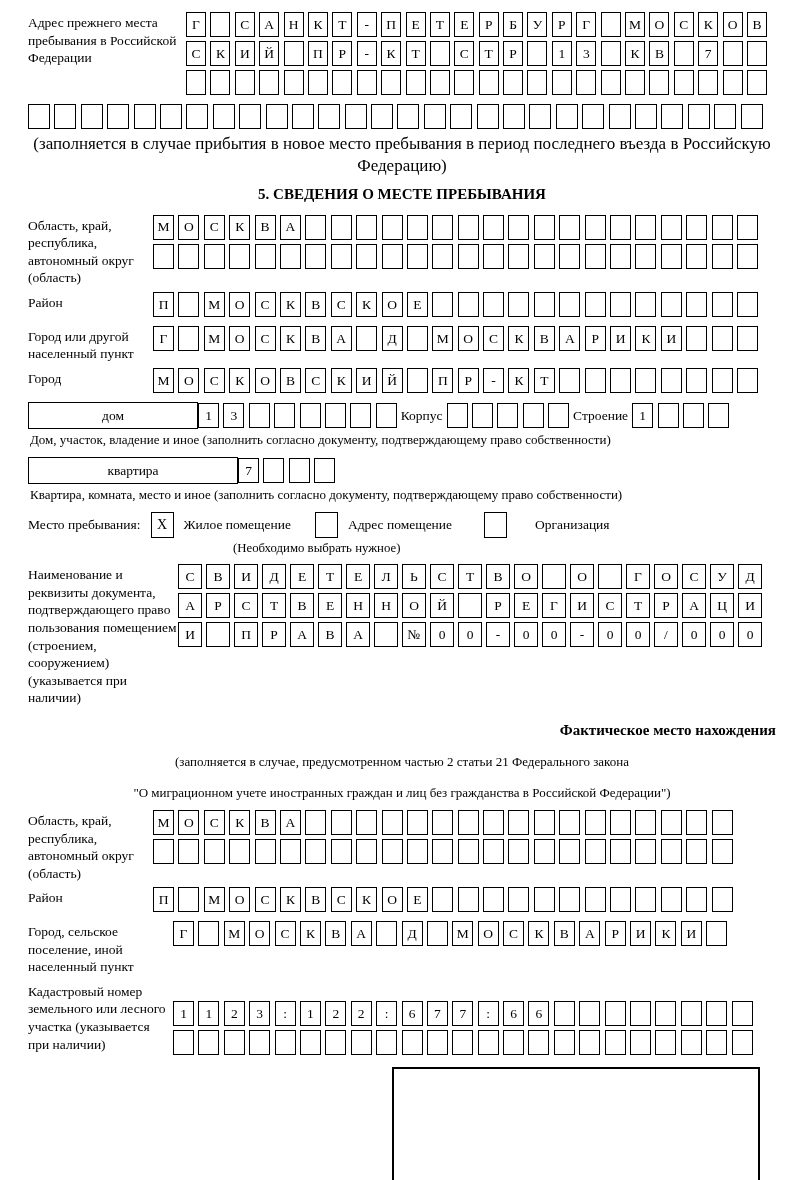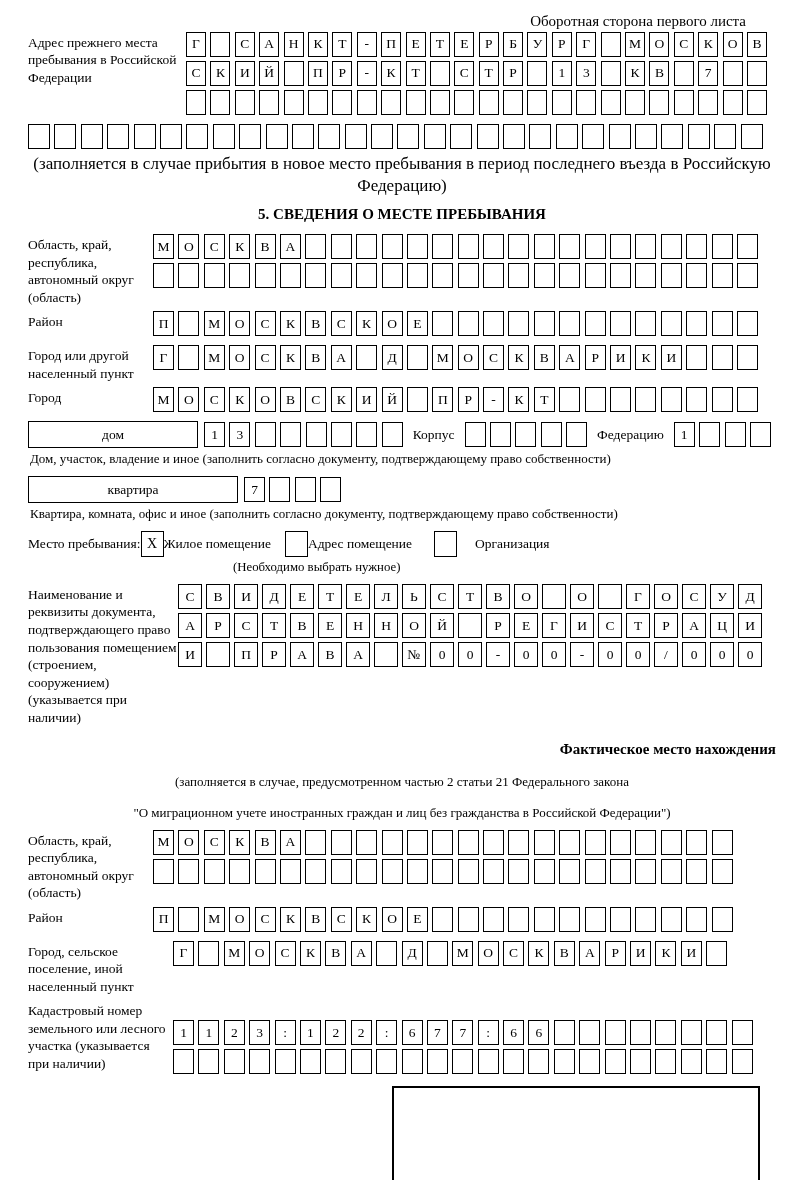--- a/index.html
+++ b/index.html
@@ -29,48 +29,47 @@
   .frow{display:flex;align-items:flex-start;margin-bottom:5px;}
   .flabel{flex:0 0 auto;padding-top:2px;}
   .lw150{width:150px;}
   .lw125{width:125px;}
   .lw145{width:145px;}
   .fgrid{flex:1 1 auto;}
 
   .note{font-size:17px;text-align:center;margin:1px 0 6px 0;}
   .sect-title{font-weight:bold;font-size:15px;text-align:center;margin:8px 0 10px 0;}
 
-  .inline-row{display:flex;align-items:center;gap:6px;margin-bottom:3px;font-family:Liberation Serif, serif;}
+  .inline-row{display:flex;align-items:center;margin-bottom:3px;font-family:Liberation Serif, serif;}
   .named-box{
     box-sizing:border-box;border:1.7px solid #000;height:27px;
     display:inline-flex;align-items:center;justify-content:center;
   }
   .box-dom{width:170px;}
   .box-kv{width:210px;}
   .mini-label{padding:0 4px;}
   .caption{font-size:13px;margin:2px 0 8px 2px;}
 
-  .chk-row{display:flex;align-items:center;margin:6px 0 2px 0;}
+  .chk-row{display:flex;align-items:center;gap:10px;margin:6px 0 2px 0;}
   .chkbox{
     box-sizing:border-box;width:23px;height:26px;border:1.7px solid #000;
     display:inline-flex;align-items:center;justify-content:center;font-size:14px;
   }
   .chk-note{font-size:12.8px;margin:0 0 8px 205px;}
 
   .actual-note{font-size:13px;text-align:center;margin:14px;}
 
   .stamp-col{width:384px;margin-left:auto;margin-right:8px;margin-top:8px;}
   .stamp-box{border:2px solid #000;width:364px;height:172px;margin:0 auto;}
 </style>
 </head>
 <body>
 
 <div class="page">
 
-  <div class="hdr">Оборотная сторона первого листа</div>
 
   <div class="frow" style="gap:8px;">
     <div class="flabel lw150">Адрес прежнего места пребывания в Российской Федерации</div>
     <div class="fgrid">
       <div class="cellrow cells-sm">
           <span class="cell">Г</span>
           <span class="cell"></span>
           <span class="cell">С</span>
           <span class="cell">А</span>
           <span class="cell">Н</span>
@@ -349,40 +348,40 @@
         <span class="cell"></span>
       </span>
     <span class="mini-label">Корпус</span>
     <span class="cellrow" style="margin-bottom:0;">
         <span class="cell"></span>
         <span class="cell"></span>
         <span class="cell"></span>
         <span class="cell"></span>
         <span class="cell"></span>
       </span>
-    <span class="mini-label">Федерацию</span>
+    <span class="mini-label">Строение</span>
     <span class="cellrow" style="margin-bottom:0;">
         <span class="cell">1</span>
         <span class="cell"></span>
         <span class="cell"></span>
         <span class="cell"></span>
       </span>
   </div>
   <div class="caption">Дом, участок, владение и иное (заполнить согласно документу, подтверждающему право собственности)</div>
 
   <div class="inline-row">
     <span class="named-box box-kv">квартира</span>
     <span class="cellrow" style="margin-bottom:0;">
         <span class="cell">7</span>
         <span class="cell"></span>
         <span class="cell"></span>
         <span class="cell"></span>
       </span>
   </div>
-  <div class="caption">Квартира, комната, офис и иное (заполнить согласно документу, подтверждающему право собственности)</div>
+  <div class="caption">Квартира, комната, место и иное (заполнить согласно документу, подтверждающему право собственности)</div>
 
   <div class="chk-row">
     <span>Место пребывания:</span>
     <span class="chkbox">X</span>
     <span>Жилое помещение</span>
     <span class="chkbox" style="margin-left:14px;"></span>
     <span>Адрес помещение</span>
     <span class="chkbox" style="margin-left:22px;"></span>
     <span style="margin-left:18px;">Организация</span>
   </div>

